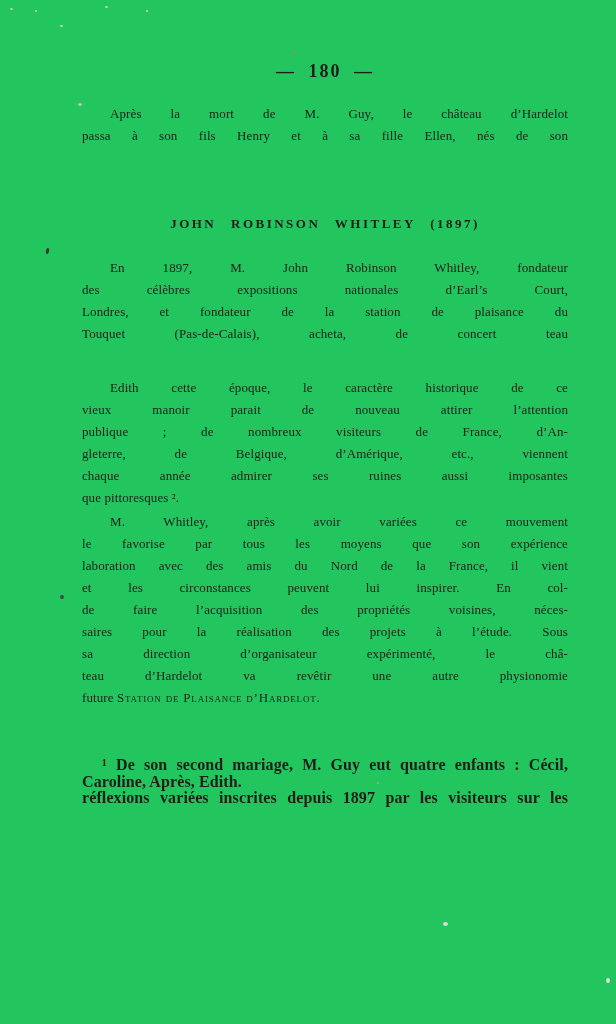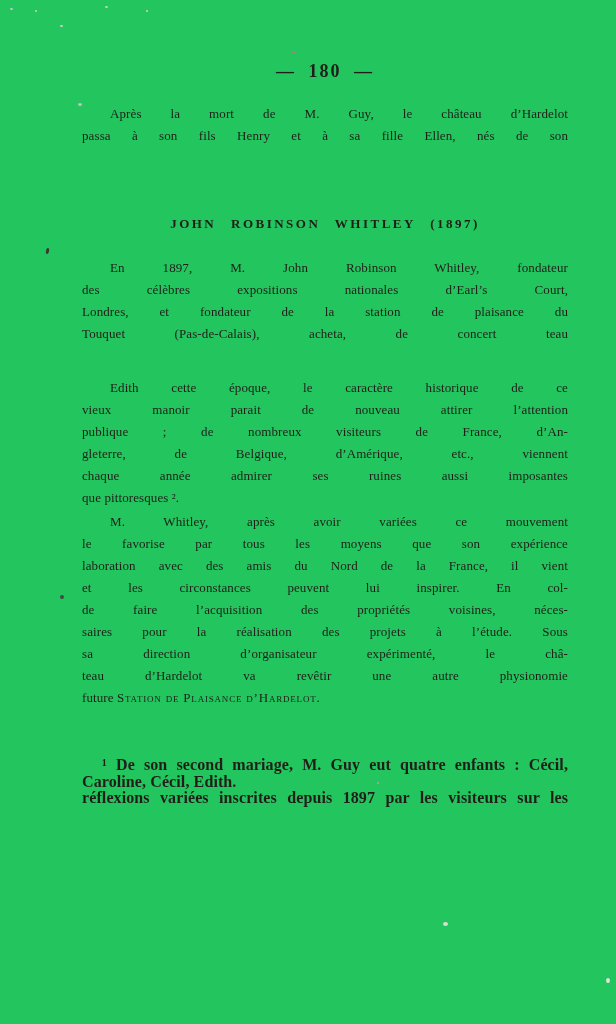--- a/index.html
+++ b/index.html
@@ -107,21 +107,21 @@
       <div class="ln jl">de faire l’acquisition des propriétés voisines, néces-</div>
       <div class="ln jl">saires pour la réalisation des projets à l’étude. Sous</div>
       <div class="ln jl">sa direction d’organisateur expérimenté, le châ-</div>
       <div class="ln jl">teau d’Hardelot va revêtir une autre physionomie</div>
       <div class="ln ll"><span>future </span><span class="smallcaps">Station de Plaisance d’Hardelot.</span></div>
     </div>
 
     <div class="footnotes">
       <div>
         <div class="ln jl fn-ind">¹ De son second mariage, M. Guy eut quatre enfants : Cécil,</div>
-        <div class="ln ll">Caroline, Cécil, Edith.</div>
+        <div class="ln ll">Caroline, Après, Edith.</div>
       </div>
       <div>
         <div class="ln jl">réflexions variées inscrites depuis 1897 par les visiteurs sur les</div>
       </div>
     </div>
 
   </div>
 
   <div class="speck sp1"></div>
   <div class="speck sp2"></div>

